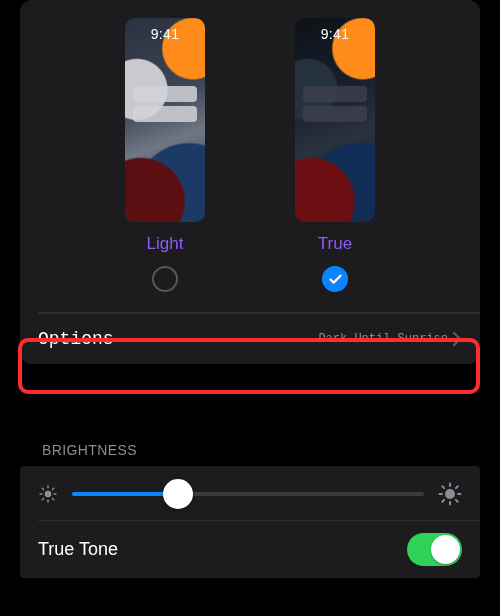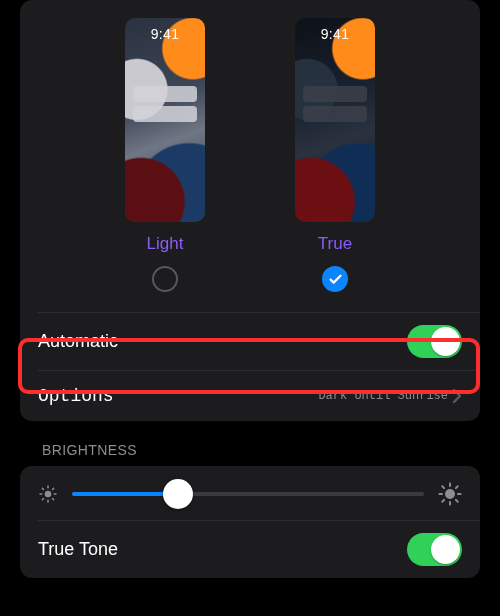--- a/index.html
+++ b/index.html
@@ -175,21 +175,21 @@
       letter-spacing: 0.4px;
       padding: 0 6px 8px;
       position: absolute;
     }
 
     .brightness-panel {
       position: absolute;
       left: 20px;
       right: 20px;
       background: #1c1c1e;
-      border-radius: 12px;
+      border-radius: 4px;
     }
     .brightness-row {
       display: flex;
       align-items: center;
       padding: 16px 18px 14px;
       gap: 14px;
     }
     .sun-icon {
       color: #8d8d93;
       display: flex;
@@ -252,26 +252,20 @@
         <svg width="15" height="15" viewBox="0 0 24 24" fill="none" stroke="#fff" stroke-width="3.5" stroke-linecap="round" stroke-linejoin="round">
             <polyline points="20 6 9 17 4 12"></polyline>
           </svg>
       </div>
     </div>
 
   </div>
 
   <div class="sep"></div>
 
-  <div class="row">
-    <div class="row-label">Automatic</div>
-    <div class="toggle toggle-on">
-      <div class="toggle-knob"></div>
-    </div>
-  </div>
 
   <div class="sep"></div>
 
   <div class="options-row">
     <div class="row-label">Options</div>
     <div class="options-value">Dark Until Sunrise</div>
     <div class="chevron">
       <svg width="10" height="16" viewBox="0 0 10 16" fill="none" stroke="#5a5a5e" stroke-width="2.4" stroke-linecap="round" stroke-linejoin="round">
           <polyline points="2 2 8 8 2 14"></polyline>
         </svg>

